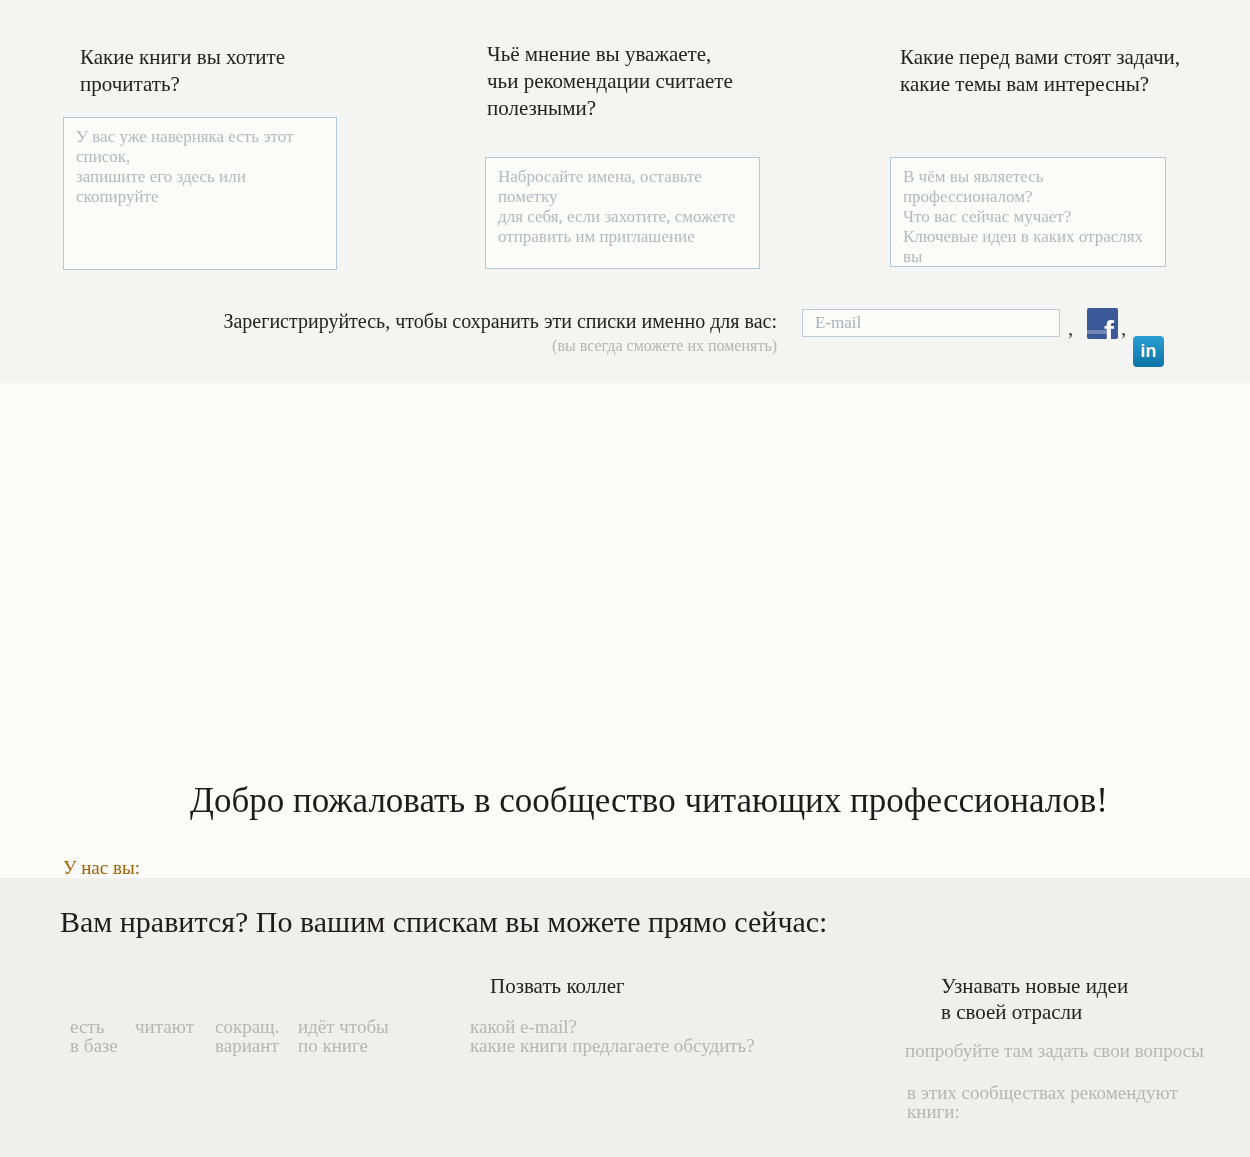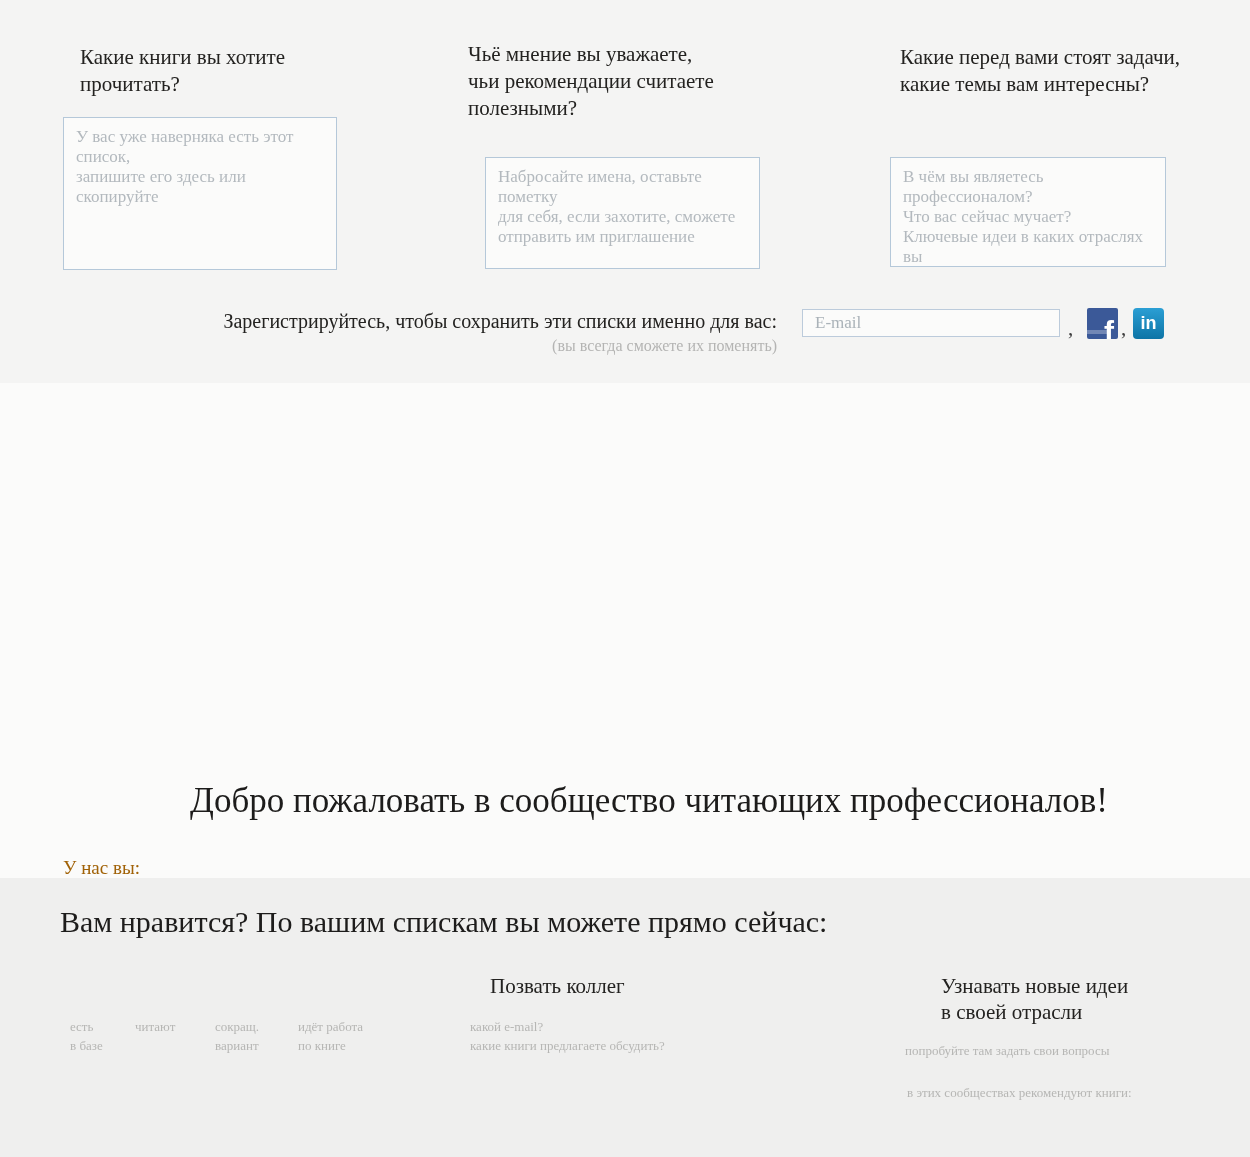--- a/index.html
+++ b/index.html
@@ -29,41 +29,41 @@
     font-family:"Liberation Serif","DejaVu Serif",serif;font-size:17px;color:#444;
     padding:0 12px;outline:none;
   }
   .email-input::placeholder{color:#aab2b8;opacity:1;}
   .comma{font-size:21px;color:#3c3c3c;}
 
   .fb-icon{width:31px;height:31px;background:#3b5998;border-radius:2px;position:absolute;overflow:hidden;cursor:pointer;}
   .fb-bar{position:absolute;left:0;bottom:5px;width:21px;height:4px;background:#7287b5;}
   .fb-f{position:absolute;right:4px;bottom:-8px;color:#fff;font-family:"Liberation Sans",sans-serif;font-weight:bold;font-size:30px;line-height:1;}
   .li-icon{width:31px;height:31px;border-radius:4px;position:absolute;cursor:pointer;
-    background:linear-gradient(#2b9fd4,#0d74a6);display:flex;align-items:center;justify-content:center;}
+    background:linear-gradient(#2b9fd4,#0d74a6);display:flex;align-items:center;justify-content:center;margin-top:28px;}
   .li-in{color:#fff;font-family:"Liberation Sans",sans-serif;font-weight:bold;font-size:18px;line-height:1;margin-top:-1px;}
 
   .big-title{font-size:35px;color:#1d1c1b;text-align:center;width:100%;padding-left:24px;}
   .intro{font-size:19px;color:#a16207;}
   .col-title{font-size:21px;color:#232220;line-height:1.22;white-space:pre-line;}
-  .gray-text{font-size:13px;line-height:19px;color:#b6b6b4;white-space:pre-line;}
+  .gray-text{font-size:19px;line-height:19px;color:#b6b6b4;white-space:pre-line;}
 
   .bottom-title{font-size:30px;color:#1d1c1b;}
 </style>
 </head>
 <body>
 
 <section class="sec-top">
 
   <div class="abs q-title" style="left:80px;top:44px;width:300px;">Какие книги вы хотите
 прочитать?</div>
   <textarea class="abs ta" style="left: 63px; top: 117px; width: 274px; height: 153px;" placeholder="У вас уже наверняка есть этот список,
 запишите его здесь или скопируйте"></textarea>
 
-  <div class="abs q-title" style="left:468px;top:41px;width:310px;font-family:Liberation Serif, serif;">Чьё мнение вы уважаете,
+  <div class="abs q-title" style="left:487px;top:41px;width:310px;font-family:Liberation Serif, serif;">Чьё мнение вы уважаете,
 чьи рекомендации считаете
 полезными?</div>
   <textarea class="abs ta" style="left: 485px; top: 157px; width: 275px; height: 112px;" placeholder="Набросайте имена, оставьте пометку
 для себя, если захотите, сможете
 отправить им приглашение"></textarea>
 
   <div class="abs q-title" style="left:900px;top:44px;width:320px;">Какие перед вами стоят задачи,
 какие темы вам интересны?</div>
   <textarea class="abs ta" style="left: 890px; top: 157px; width: 276px; height: 110px;" placeholder="В чём вы являетесь профессионалом?
 Что вас сейчас мучает?
@@ -131,21 +131,21 @@
 
 <section class="sec-bottom">
 
   <div class="abs bottom-title" style="left:60px;top:27px;">Вам нравится? По вашим спискам вы можете прямо сейчас:</div>
 
   <div class="abs gray-text" style="left:70px;top:139px;">есть
 в базе</div>
   <div class="abs gray-text" style="left:135px;top:139px;">читают</div>
   <div class="abs gray-text" style="left:215px;top:139px;">сокращ.
 вариант</div>
-  <div class="abs gray-text" style="left:298px;top:139px;">идёт работа
+  <div class="abs gray-text" style="left:298px;top:139px;">идёт чтобы
 по книге</div>
 
   <div class="abs col-title" style="left:490px;top:96px;width:300px;">Позвать коллег</div>
   <div class="abs gray-text" style="left:470px;top:139px;width:320px;">какой e-mail?
 какие книги предлагаете обсудить?</div>
 
   <div class="abs col-title" style="left:941px;top:96px;width:280px;">Узнавать новые идеи
 в своей отрасли</div>
   <div class="abs gray-text" style="left:905px;top:163px;width:320px;">попробуйте там задать свои вопросы</div>
   <div class="abs gray-text" style="left:907px;top:205px;width:320px;">в этих сообществах рекомендуют книги:</div>

